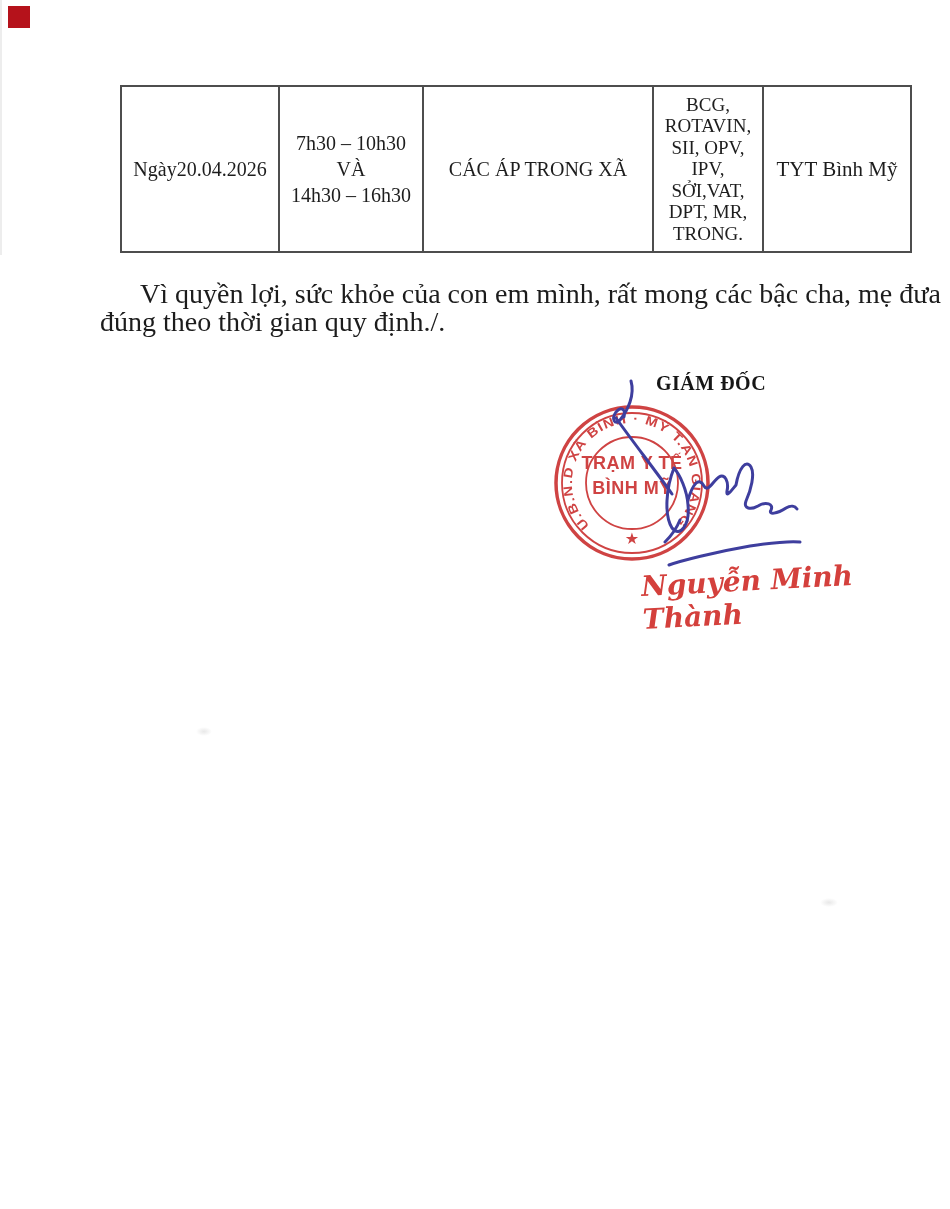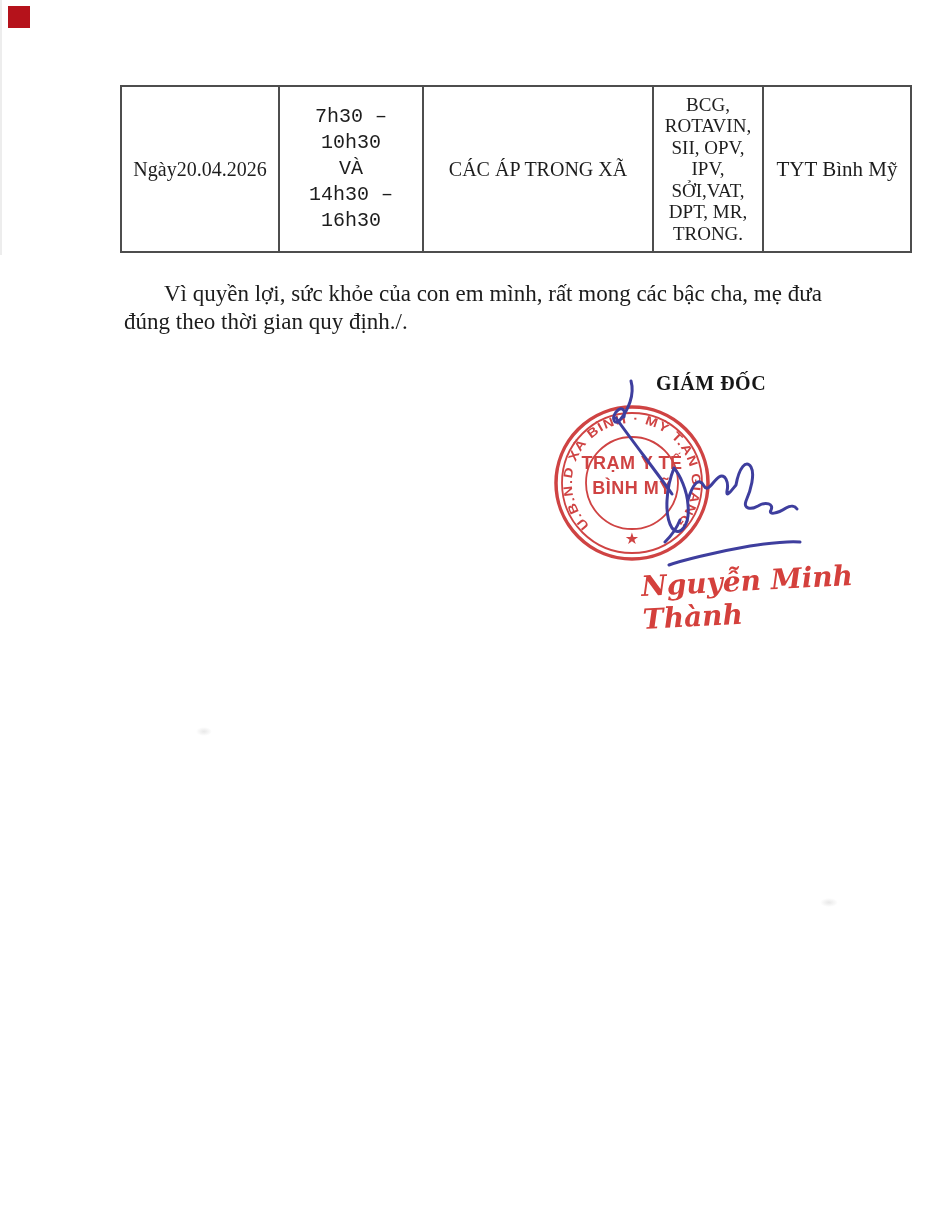--- a/index.html
+++ b/index.html
@@ -47,23 +47,23 @@
     vertical-align: middle;
     padding: 0 8px;
   }
   .cell-time div { line-height: 26px; }
   .cell-vaccines { font-size: 19px; }
   .cell-vaccines div { line-height: 21.5px; }
   .cell-unit { font-size: 21px; }
 
   
   .paragraph {
-    position: absolute; left: 124px; top: 280px;
+    position: absolute; left: 100px; top: 280px;
     width: 790px;
-    font-size: 23px;
+    font-size: 28px;
     line-height: 28px;
     color: #1c1c1c;
     white-space: nowrap;
   }
   .paragraph .line-indent { padding-left: 40px; }
 
   
   .director-title {
     position: absolute; left: 656px; top: 372px;
     font-size: 20px;
@@ -111,21 +111,21 @@
         <col style="width:144px">
         <col style="width:230px">
         <col style="width:110px">
         <col style="width:148px">
     </colgroup>
     <tbody>
         <tr>
       <td class="cell-date" style="border-color: rgb(77, 77, 77);">
         <span>Ngày20.04.2026</span>
       </td>
-      <td class="cell-time" style="border-color: rgb(77, 77, 77); font-family: Liberation Mono, monospace;">
+      <td class="cell-time" style="border-color: rgb(77, 77, 77);">
         <div>7h30 – 10h30</div>
         <div>VÀ</div>
         <div>14h30 – 16h30</div>
       </td>
       <td class="cell-location" style="border-color: rgb(77, 77, 77);">
         <span>CÁC ÁP TRONG XÃ</span>
       </td>
       <td class="cell-vaccines" style="border-color: rgb(77, 77, 77);">
         <div>BCG,</div>
         <div>ROTAVIN,</div>

